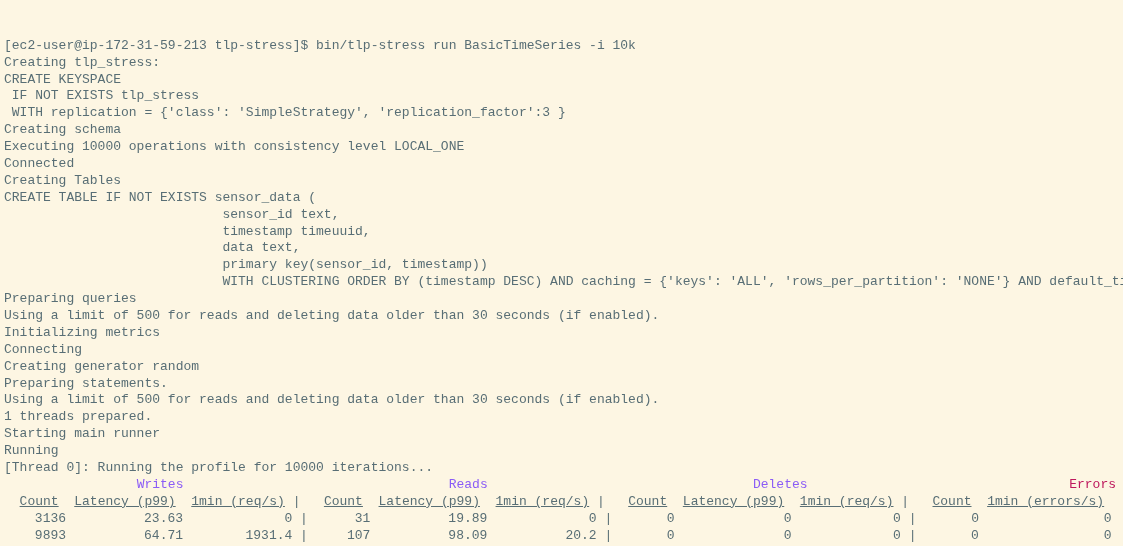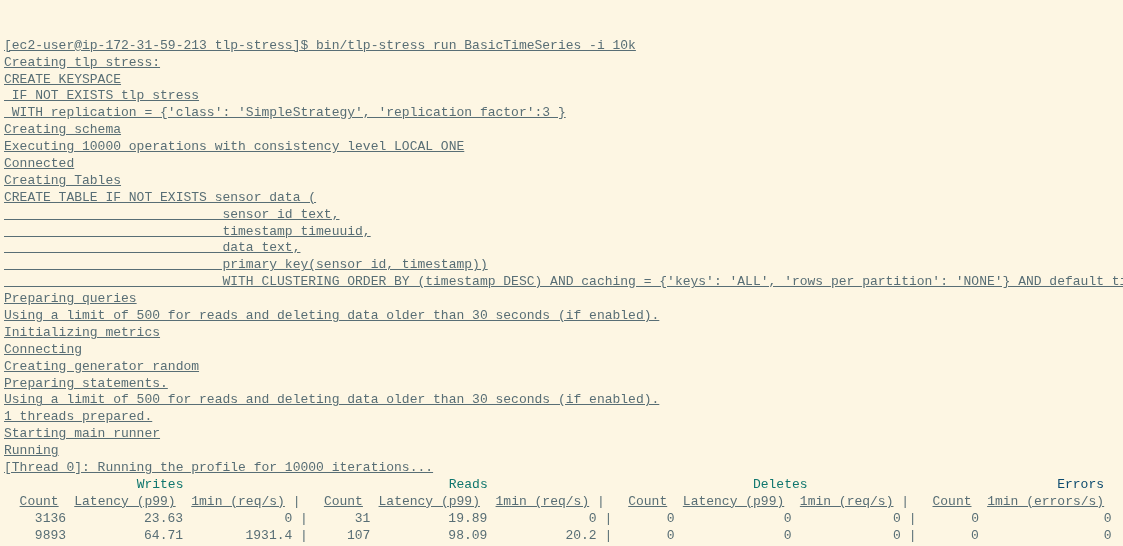--- a/index.html
+++ b/index.html
@@ -14,27 +14,27 @@
       line-height: 1.3;
       color: #586e75;
       padding: 4px;
       white-space: pre;
       width: 1123px;
       height: 546px;
       overflow: hidden;
     }
     .line {
       display: block;
-      text-decoration: underline;
     }
     .blue {
-      color: #0f766e;
+      color: #8b5cf6;
     }
     .red {
-      color: #0c4a6e;
+      color: #be185d;
+      margin-left: 12px;
     }
     .underline {
       text-decoration: underline;
       text-align: right;
     }
     .table-header-row {
       display: block;
     }
     .table-row {
       display: block;

